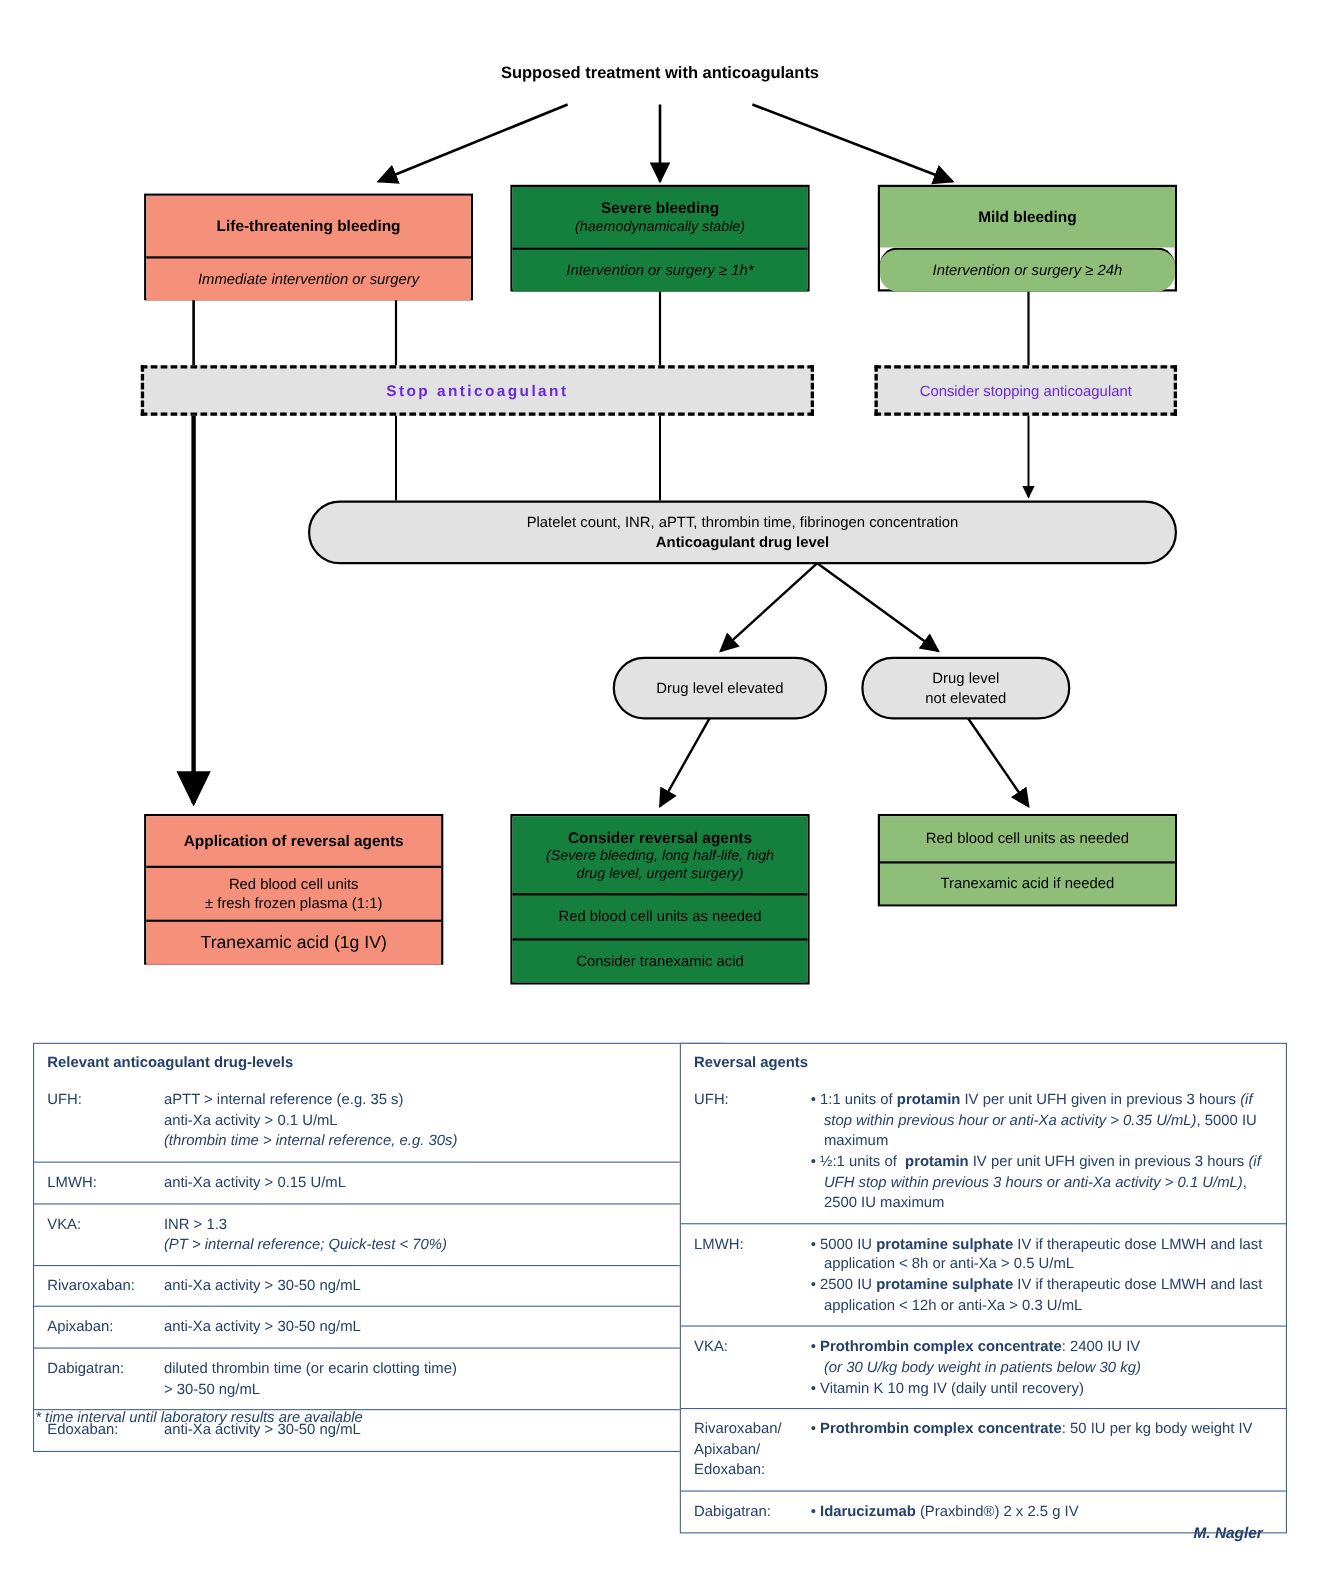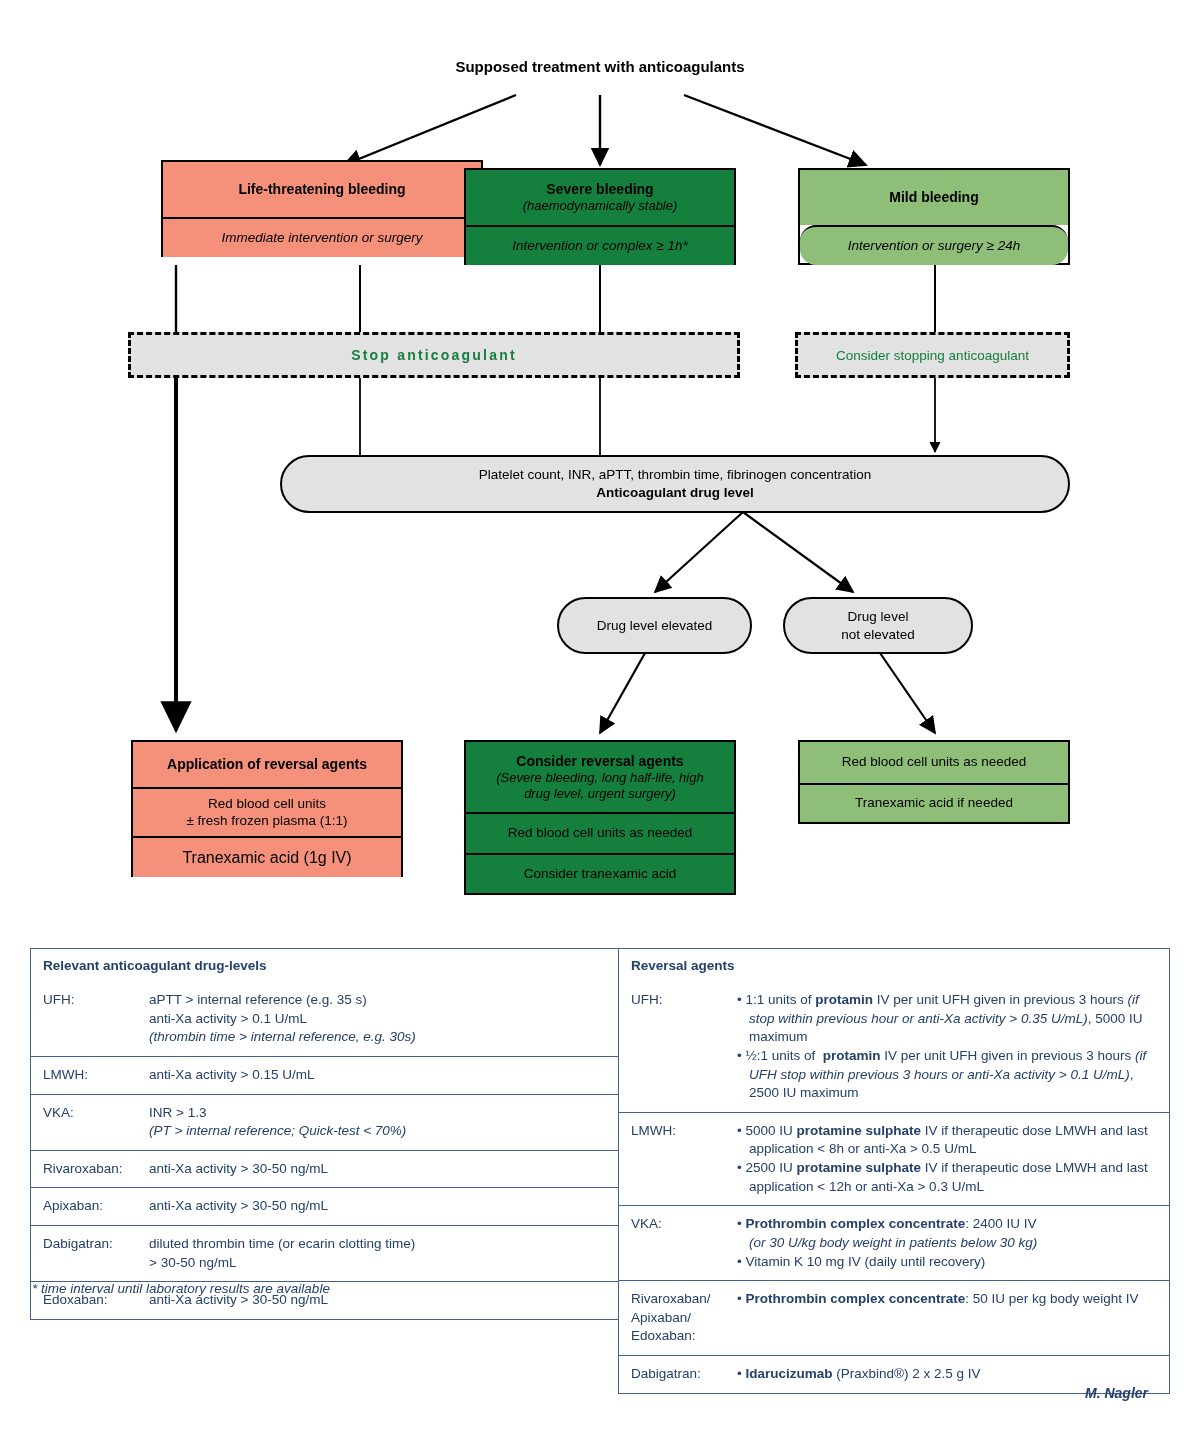--- a/index.html
+++ b/index.html
@@ -27,21 +27,21 @@
     text-align:center;white-space:nowrap;
   }
 
   .red{background:#F5907A;}
   .yellow{background:#15803d;}
   .green{background:#8EBE78;}
 
   .dashed{
     position:absolute;box-sizing:border-box;background:#E2E2E2;
     border:3px dashed #000;display:flex;align-items:center;justify-content:center;
-    text-align:center;color:#15803d;
+    text-align:center;color:#6d28d9;
   }
   .pill{
     position:absolute;box-sizing:border-box;background:#E2E2E2;
     border:2.5px solid #000;border-radius:40px;
     display:flex;flex-direction:column;align-items:center;justify-content:center;
     text-align:center;color:#000;line-height:1.3;
   }
 
   
   .tbl{
@@ -92,36 +92,36 @@
     <line x1="743" y1="512" x2="655" y2="592" stroke="#000" stroke-width="2.2" marker-end="url(#ah)"></line>
     <line x1="743" y1="512" x2="853" y2="592" stroke="#000" stroke-width="2.2" marker-end="url(#ah)"></line>
 
     <line x1="645" y1="653" x2="600" y2="733" stroke="#000" stroke-width="2.2" marker-end="url(#ah)"></line>
 
     <line x1="880" y1="653" x2="935" y2="733" stroke="#000" stroke-width="2.2" marker-end="url(#ah)"></line>
   </svg>
 
   <div class="title-node" style="left:0;top:58px;width:1200px;">Supposed treatment with anticoagulants</div>
 
-  <div class="node" style="left:131px;top:160px;width:322px;height:97px;margin-left:30px;">
+  <div class="node" style="left:131px;top:176px;width:299px;height:97px;">
     <div class="cell red" style="height:55px;font-size:14px;">
       <span class="b">Life-threatening bleeding</span>
     </div>
     <div class="cell red" style="height:40px;font-size:13.5px;">
       <span class="i">Immediate intervention or surgery</span>
     </div>
   </div>
 
   <div class="node" style="left:464px;top:168px;width:272px;height:97px;">
     <div class="cell yellow" style="height:55px;font-size:14px;">
       <span class="b">Severe bleeding</span>
       <span class="i" style="font-size:13px;">(haemodynamically stable)</span>
     </div>
     <div class="cell yellow" style="height:40px;font-size:13.5px;">
-      <span class="i">Intervention or complex ≥ 1h*</span>
+      <span class="i">Intervention or surgery ≥ 1h*</span>
     </div>
   </div>
 
   <div class="node" style="left:798px;top:168px;width:272px;height:97px;">
     <div class="cell green" style="height:55px;font-size:14px;">
       <span class="b">Mild bleeding</span>
     </div>
     <div class="cell green" style="height:40px;font-size:13.5px;border-radius:16px;">
       <span class="i">Intervention or surgery ≥ 24h</span>
     </div>

